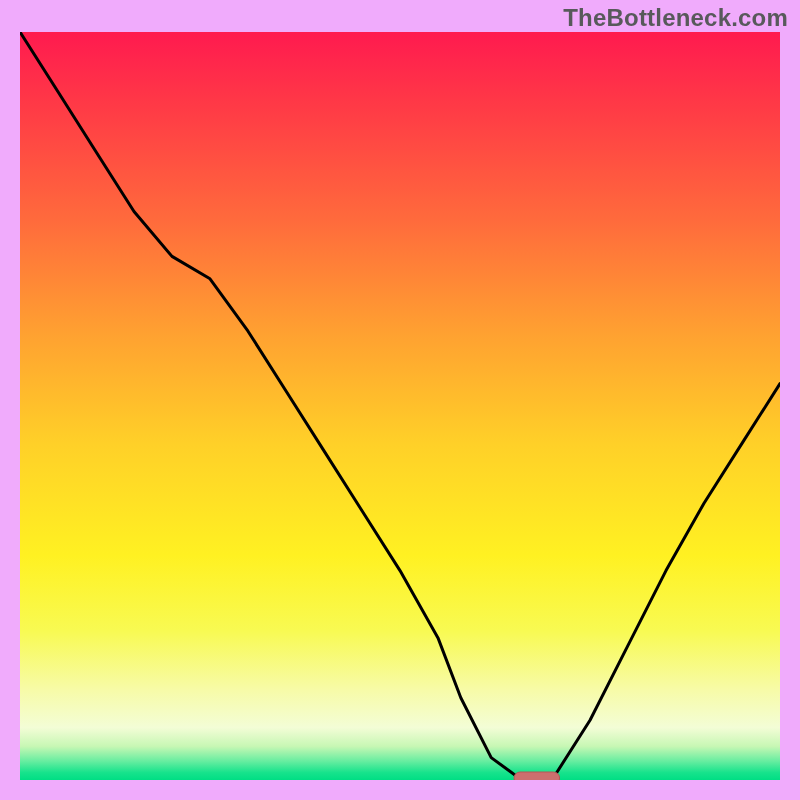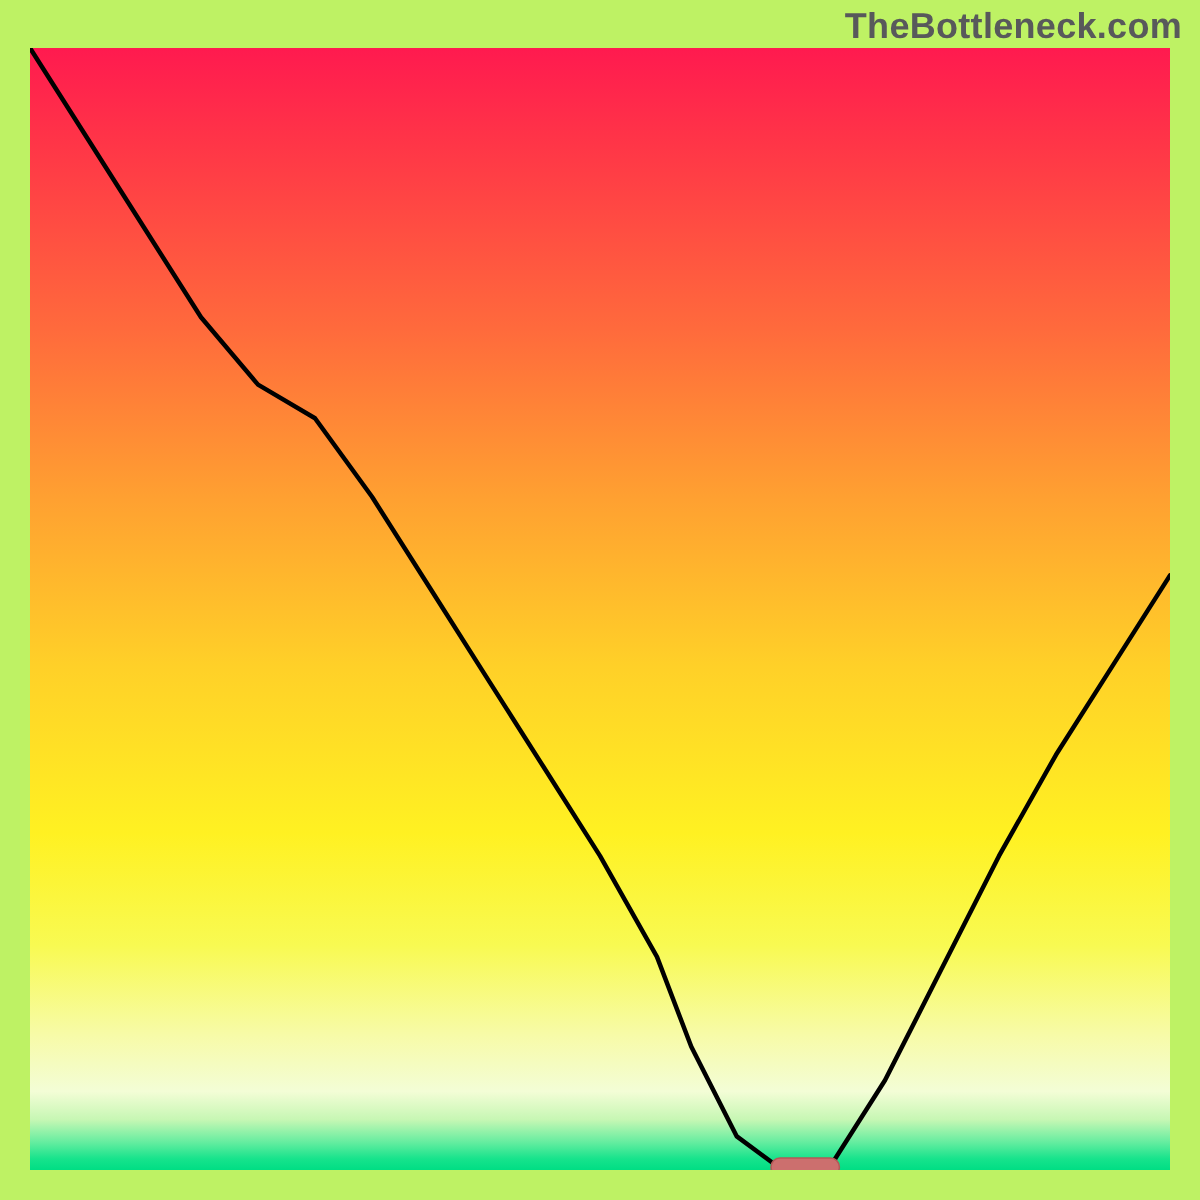--- a/index.html
+++ b/index.html
@@ -7,21 +7,21 @@
     padding: 0;
     width: 800px;
     height: 800px;
     background: #000;
     overflow: hidden;
   }
   .outer {
     position: relative;
     width: 800px;
     height: 800px;
-    background: #bef264;
+    background: #f0abfc;
     text-align: center;
   }
   .watermark {
     position: absolute;
     top: 4px;
     right: 12px;
     font-family: Arial, Helvetica, sans-serif;
     font-size: 24px;
     font-weight: 600;
     color: #58595b;

